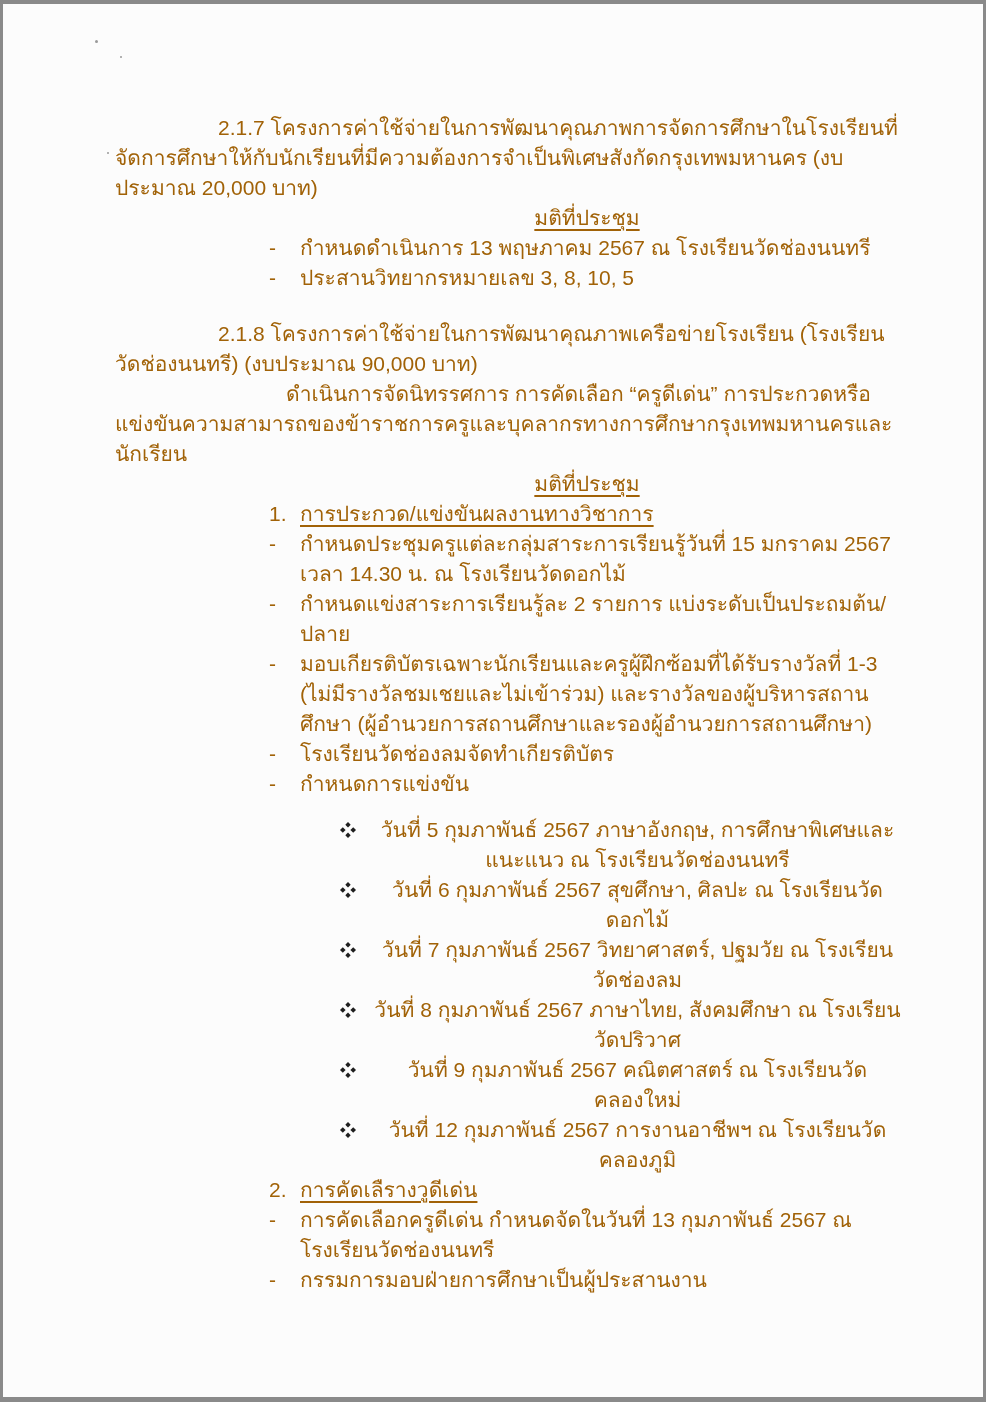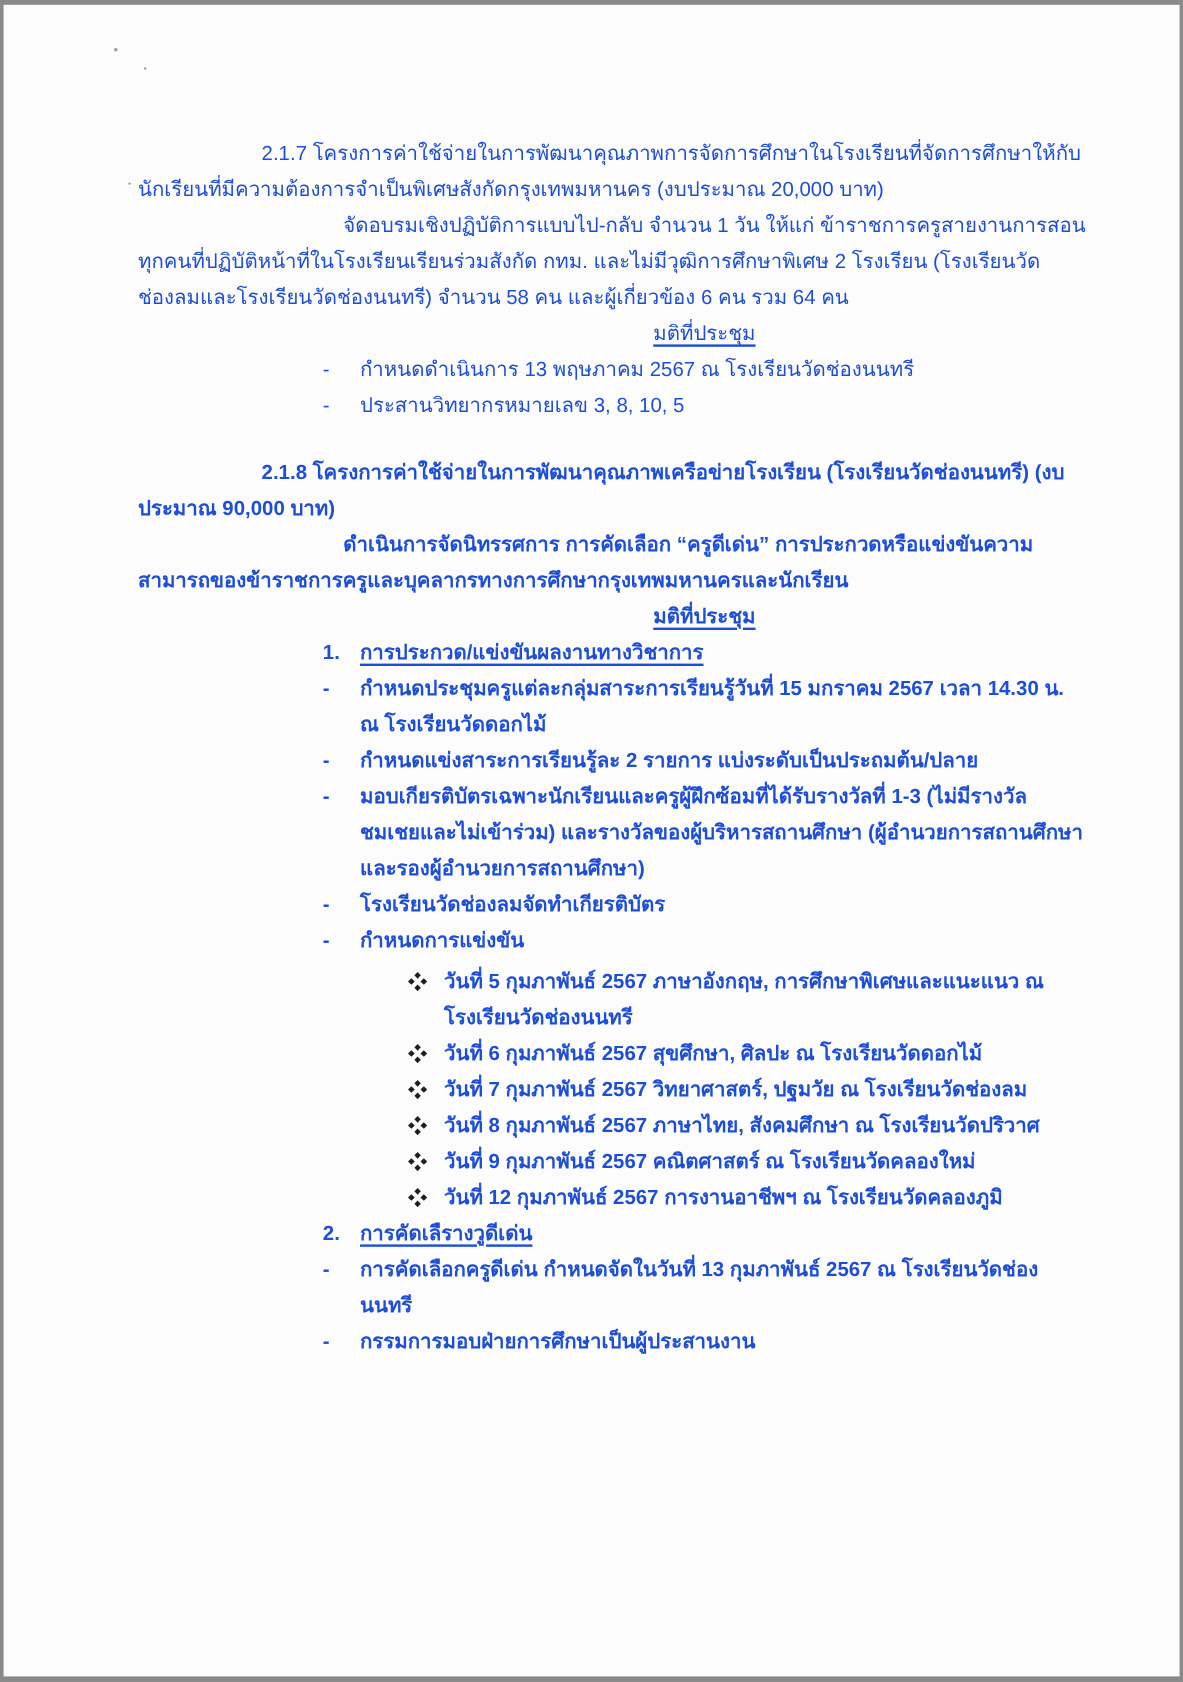--- a/index.html
+++ b/index.html
@@ -10,22 +10,22 @@
     overflow: hidden;
   }
   .scan-page {
     position: absolute;
     left: 3px; right: 3px; top: 4px; bottom: 5px;
     background: #fcfcfc;
   }
   .content {
     position: absolute;
     left: 112px; right: 78px; top: 109px;
-    color: #1d4ed8;
-    font-size: 17px;
+    color: #a16207;
+    font-size: 21px;
     line-height: 30px;
   }
   p { margin: 0; }
   .indent-section { text-indent: 103px; }
   .indent-inner { text-indent: 171px; }
   .resolution {
     margin-left: 154px;
     text-decoration: underline;
     text-underline-offset: 4px;
     text-decoration-thickness: 1.5px;
@@ -45,22 +45,22 @@
     text-decoration: underline;
     text-underline-offset: 4px;
     text-decoration-thickness: 1.5px;
   }
   .li.sched { margin-left: 225px; }
   .li.sched .marker {
     flex: 0 0 30px;
     width: 30px;
     padding-top: 7px;
   }
-  .gap-top { margin-top: 26px; font-weight: bold; }
-  .sched-gap { margin-top: 4px; }
+  .gap-top { margin-top: 26px; }
+  .sched-gap { margin-top: 16px; text-align: center; }
   .diamond-svg { display: block; }
   .speck {
     position: absolute;
     background: #9a9a9a;
     border-radius: 50%;
   }
   .speck.s1 { left: 92px;  top: 36px;  width: 3px; height: 3px; }
   .speck.s2 { left: 117px; top: 52px;  width: 2px; height: 2px; }
   .speck.s3 { left: 104px; top: 148px; width: 2px; height: 2px; }
 </style>
@@ -69,21 +69,20 @@
 
 <div class="scan-page">
   <span class="speck s1"></span>
   <span class="speck s2"></span>
   <span class="speck s3"></span>
 
   <div class="content">
 
     <div>
       <p class="indent-section">2.1.7 โครงการค่าใช้จ่ายในการพัฒนาคุณภาพการจัดการศึกษาในโรงเรียนที่จัดการศึกษาให้กับนักเรียนที่มีความต้องการจำเป็นพิเศษสังกัดกรุงเทพมหานคร (งบประมาณ 20,000 บาท)</p>
-      <p class="indent-inner">จัดอบรมเชิงปฏิบัติการแบบไป-กลับ จำนวน 1 วัน ให้แก่ ข้าราชการครูสายงานการสอนทุกคนที่ปฏิบัติหน้าที่ในโรงเรียนเรียนร่วมสังกัด กทม. และไม่มีวุฒิการศึกษาพิเศษ 2 โรงเรียน (โรงเรียนวัดช่องลมและโรงเรียนวัดช่องนนทรี) จำนวน 58 คน และผู้เกี่ยวข้อง 6 คน รวม 64 คน</p>
       <div class="resolution">มติที่ประชุม</div>
       <div class="li">
         <span class="marker">-</span>
         <span class="li-text">กำหนดดำเนินการ 13 พฤษภาคม  2567 ณ โรงเรียนวัดช่องนนทรี</span>
       </div>
       <div class="li">
         <span class="marker">-</span>
         <span class="li-text">ประสานวิทยากรหมายเลข 3, 8, 10, 5</span>
       </div>
     </div>

